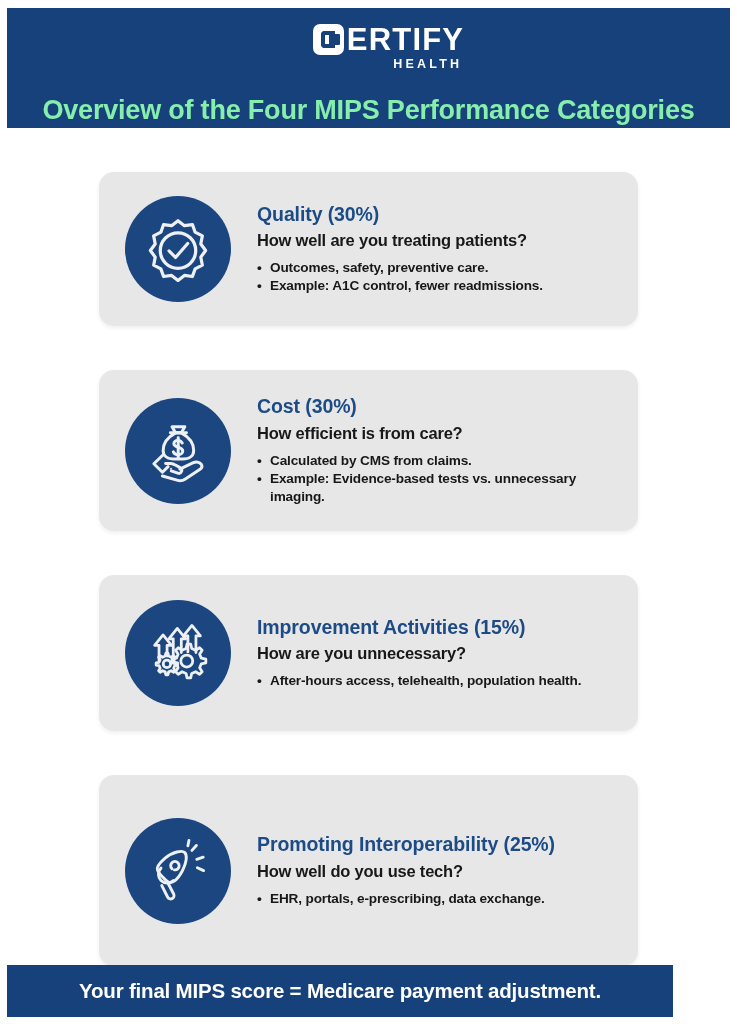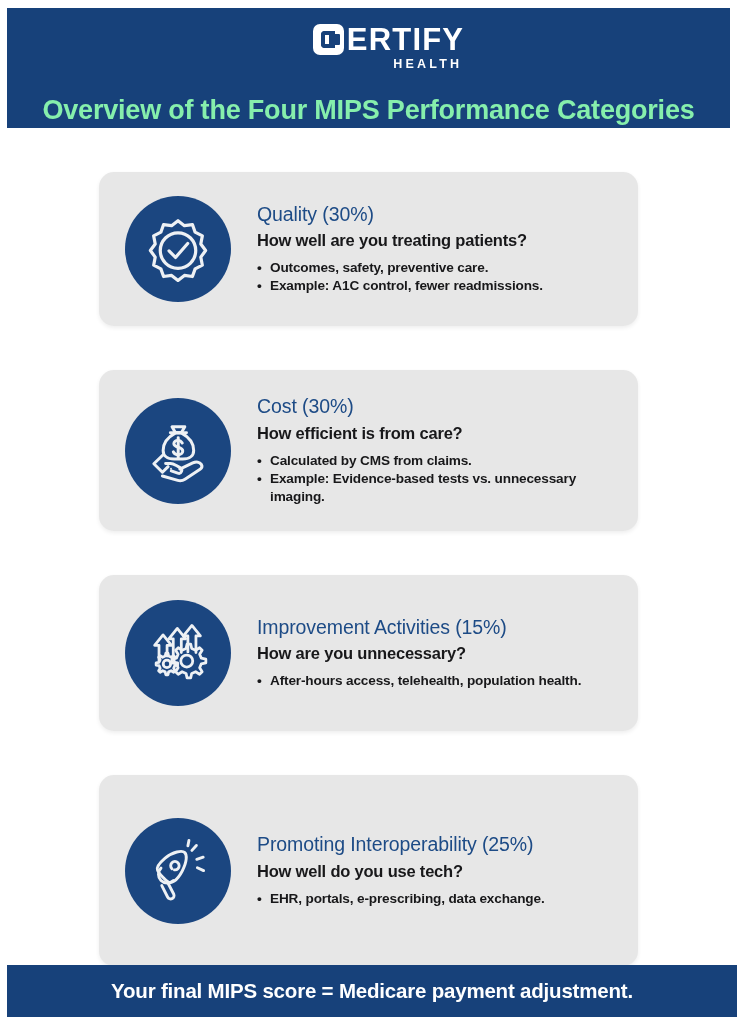--- a/index.html
+++ b/index.html
@@ -145,21 +145,21 @@
   }
 
   .card-body {
     flex: 1 1 auto;
     min-width: 0;
   }
 
   .card-heading {
     color: #1d4b86;
     font-size: 19.5px;
-    font-weight: normal;
+    font-weight: bold;
     line-height: 1.15;
     margin: 0 0 6px 0;
     letter-spacing: -0.1px;
   }
   .card-question {
     color: #18181a;
     font-size: 16.5px;
     font-weight: bold;
     line-height: 1.2;
     margin: 0 0 8px 0;
@@ -187,21 +187,21 @@
     color: #18181a;
     font-size: 13.6px;
     line-height: 1.32;
   }
 
   
   .footer {
     position: absolute;
     left: 7px;
     top: 965px;
-    width: 730px;
+    width: 666px;
     height: 52px;
     background: #17417a;
     display: flex;
     align-items: center;
     justify-content: center;
     box-sizing: border-box;
   }
   .footer-text {
     color: #ffffff;
     font-size: 20.5px;

